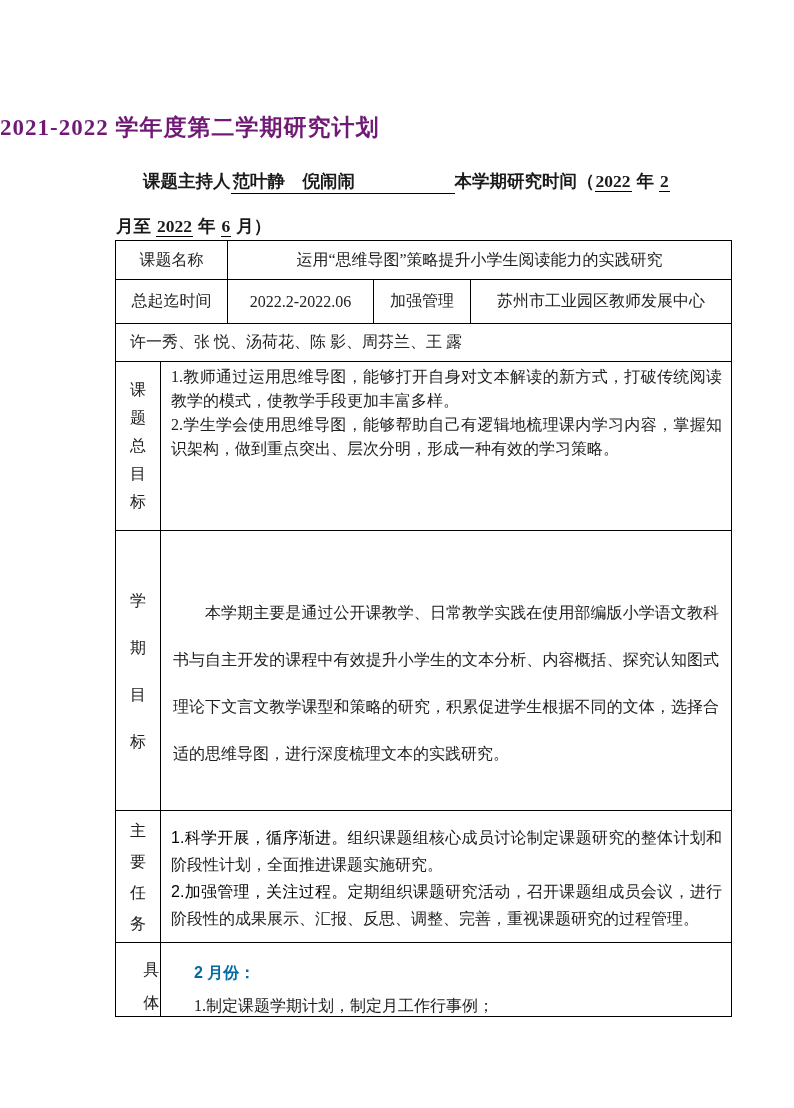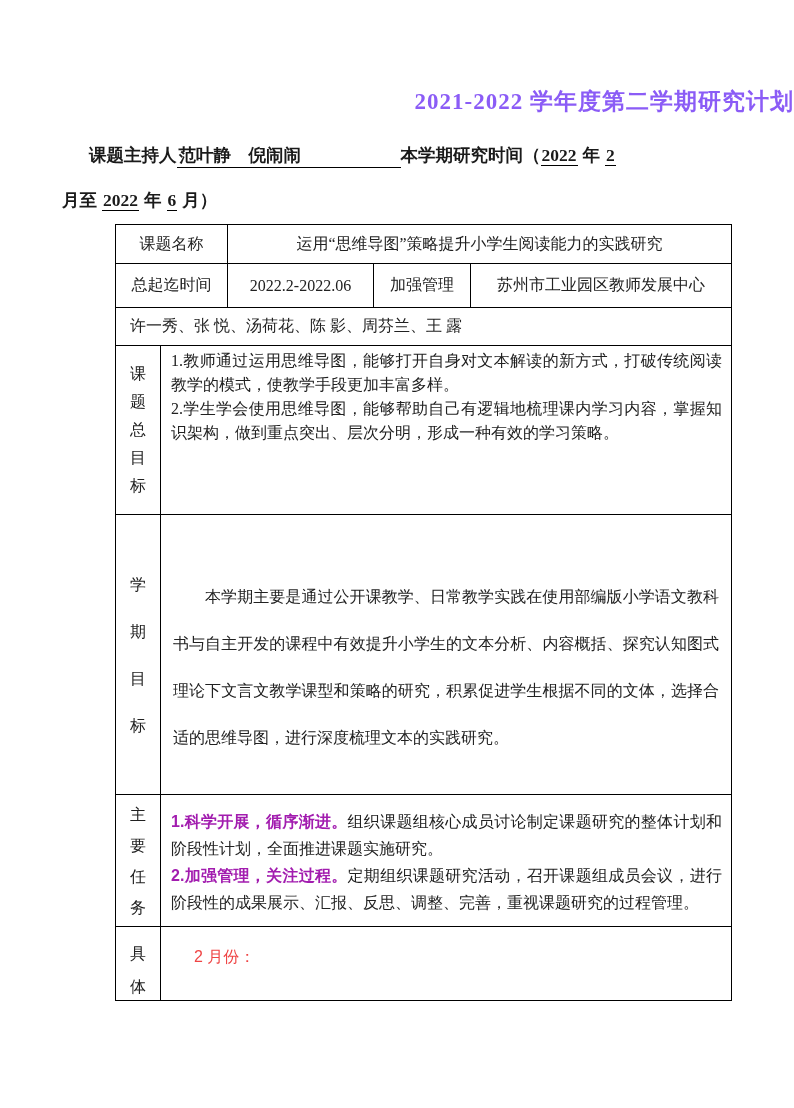--- a/index.html
+++ b/index.html
@@ -6,31 +6,31 @@
   html, body { background: #ffffff; }
   body {
     width: 794px; height: 1108px;
     position: relative; overflow: hidden;
     font-family: "Liberation Serif", "DejaVu Serif", serif;
     color: #212121;
   }
 
   
   .doc-title {
-    margin-top: 86px;
-    text-align: right;
+    margin-top: 112px;
+    text-align: left;
     font-size: 23px;
     font-weight: bold;
     letter-spacing: 1px;
-    color: #8b5cf6;
+    color: #701a75;
   }
 
   
   .intro {
-    margin: 16px 100px 0 62px;
+    margin: 16px 100px 0 116px;
     font-size: 17.5px;
     font-weight: bold;
     color: #1a1a1a;
   }
   .intro .line { line-height: 45px; white-space: nowrap; }
   .intro .line1 { padding-left: 27px; }
   .hosts {
     display: inline-block;
     min-width: 224px;
     padding-left: 2px;
@@ -38,21 +38,21 @@
     line-height: 24px;
     vertical-align: baseline;
   }
   .u { border-bottom: 1.5px solid #000; padding: 0 1px; }
   .sp { margin: 0 5px 0 5px; }
   .spl { margin-left: 5px; }
 
   
   .doc-table {
     position: absolute;
-    left: 115px; top: 224px;
+    left: 115px; top: 240px;
     width: 617px;
     border: 1.5px solid #000;
     font-size: 16px;
   }
   .trow { display: flex; border-bottom: 1.5px solid #000; }
   .trow:last-child { border-bottom: none; }
   .cell { border-right: 1.5px solid #000; }
   .cell:last-child { border-right: none; }
 
   .r1 { height: 39px; }
@@ -74,46 +74,46 @@
   }
   .vtext {
     width: 1.1em;
     word-break: break-all;
     text-align: center;
   }
   .r4 .vtext { line-height: 28px; }
   .r5 .vtext { line-height: 47px; }
   .r6 .vtext { line-height: 31px; }
   .r7 .vtext { line-height: 33px; }
-  .r7 .lblnarrow { align-items: flex-start; padding-top: 10px; }
+  .r7 .lblnarrow { align-items: flex-start; padding-top: 10px; justify-content: flex-end; }
 
   .grow { flex: 1; }
   .vcenter { display: flex; align-items: center; }
   .hcenter { justify-content: center; text-align: center; }
 
   .c-duration { width: 146px; display: flex; align-items: center; justify-content: center; }
   .c-level    { width: 97px;  display: flex; align-items: center; justify-content: center; }
   .members { padding-left: 14px; font-family: Liberation Serif, serif; }
 
   .content { flex: 1; text-align: justify; overflow: hidden; }
   .r4 .content { padding: 3px 9px 0 10px; line-height: 24px; }
   .r5 .content { padding: 58px 12px 0 12px; line-height: 47px; }
   .r5 .content p { text-indent: 32px; }
   .r6 .content { padding: 13px 9px 0 10px; line-height: 27px; }
   .r7 .content { padding: 13px 9px 0 33px; line-height: 33px; }
 
   .lead-bold {
+    font-weight: normal;
+    font-family: "Liberation Sans", "DejaVu Sans", sans-serif;
+    color: #000000;
+  }
+  .month-head {
     font-weight: bold;
     font-family: "Liberation Sans", "DejaVu Sans", sans-serif;
-    color: #a21caf;
-  }
-  .month-head {
-    font-weight: normal;
-    font-family: "Liberation Sans", "DejaVu Sans", sans-serif;
-    color: #ef4444;
+    color: #0369a1;
   }
 </style>
 </head>
 <body>
 
 <div class="doc-title">2021-2022 学年度第二学期研究计划</div>
 
 <div class="intro">
   <div class="line line1">
     <span>课题主持人</span><span class="hosts">范叶静　倪闹闹</span><span>本学期研究时间（</span><span class="u">2022</span><span class="sp">年</span><span class="u">2</span>
@@ -169,16 +169,17 @@
       <p><span class="lead-bold">2.加强管理，关注过程。</span><span>定期组织课题研究活动，召开课题组成员会议，进行阶段性的成果展示、汇报、反思、调整、完善，重视课题研究的过程管理。</span></p>
     </div>
   </div>
 
   <div class="trow r7">
     <div class="cell lblnarrow">
       <span class="vtext">具体</span>
     </div>
     <div class="cell grow content">
       <p class="month-head">2 月份：</p>
+      <p>1.制定课题学期计划，制定月工作行事例；</p>
     </div>
   </div>
 
 </div>
 
 </body></html>

